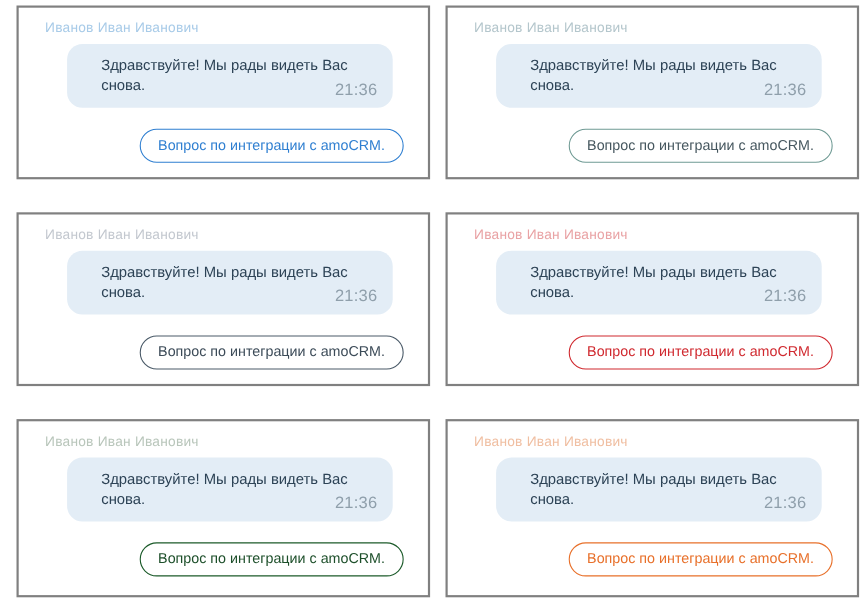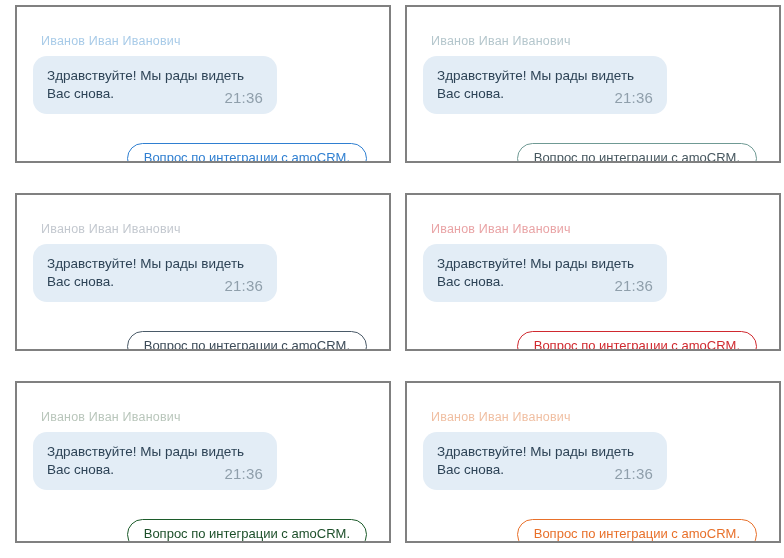--- a/index.html
+++ b/index.html
@@ -39,37 +39,38 @@
     width: 100%;
     height: 100%;
     padding: 10px 16px 0 16px;
     box-sizing: border-box;
   }
 
   .sender-name {
     font-size: 12.5px;
     line-height: 16px;
     letter-spacing: 0.2px;
-    margin: 16px 0 7px 8px;
+    margin: 0 0 7px 8px;
     white-space: nowrap;
   }
 
   .bubble-row {
     display: flex;
     justify-content: flex-start;
   }
 
   .bubble {
     position: relative;
     box-sizing: border-box;
     background: #e3edf6;
     border-radius: 14px;
-    padding: 11px 14px 11px 14px;
-    width: 244px;
+    padding: 11px 14px 11px 31px;
+    width: 296px;
     min-height: 54px;
+    margin-left: 28px;
   }
 
   .bubble-text {
     font-size: 13.5px;
     line-height: 18px;
     color: #2d4356;
     max-width: 232px;
     word-wrap: break-word;
   }
 
@@ -79,21 +80,21 @@
     bottom: 10px;
     font-size: 15px;
     line-height: 13px;
     color: #8f9fab;
     letter-spacing: 0.2px;
   }
 
   .action-row {
     display: flex;
     justify-content: flex-end;
-    margin-top: 29px;
+    margin-top: 19px;
     padding-right: 6px;
   }
 
   .action-btn {
     display: inline-block;
     box-sizing: border-box;
     background: #ffffff;
     border: 1.6px solid #3a87d8;
     border-radius: 20px;
     padding: 6px 16px 7px 16px;

